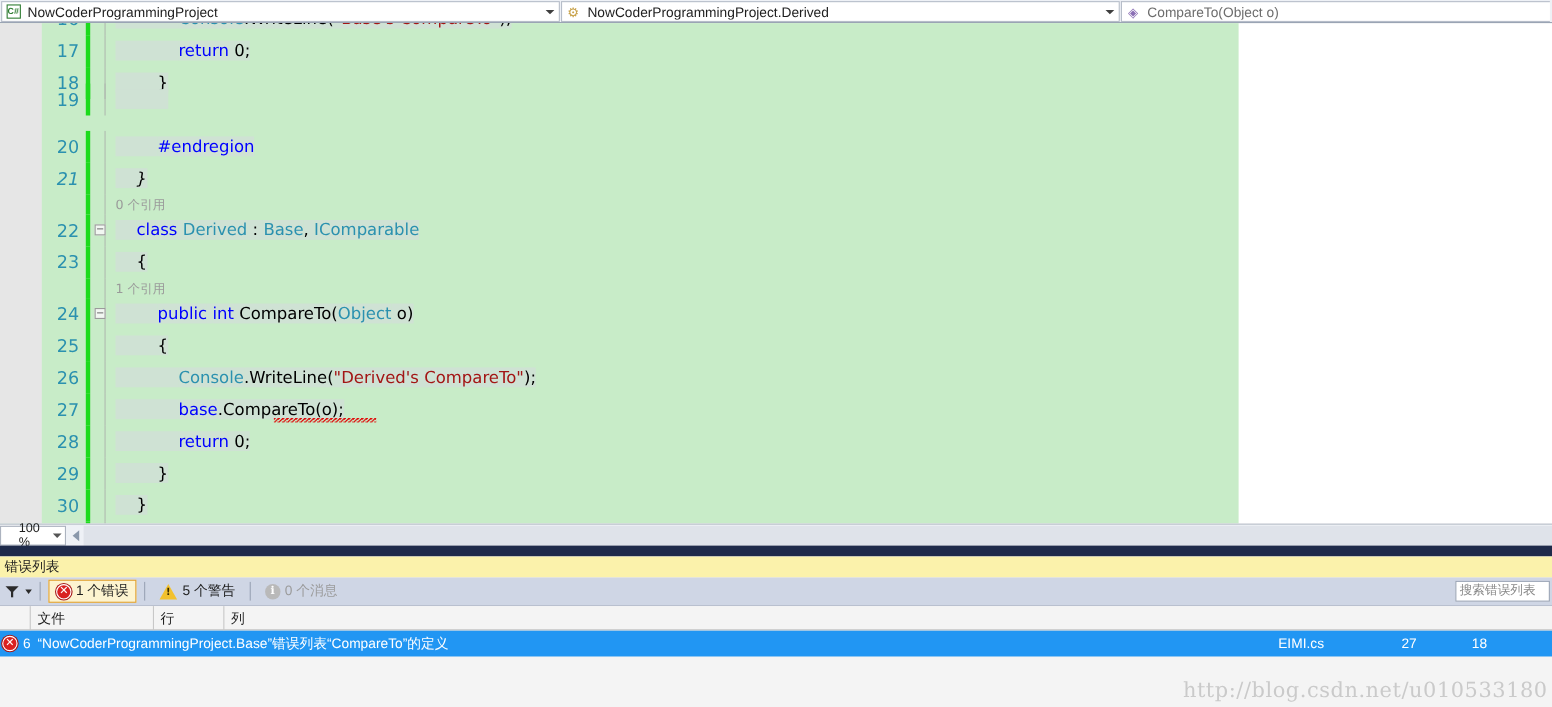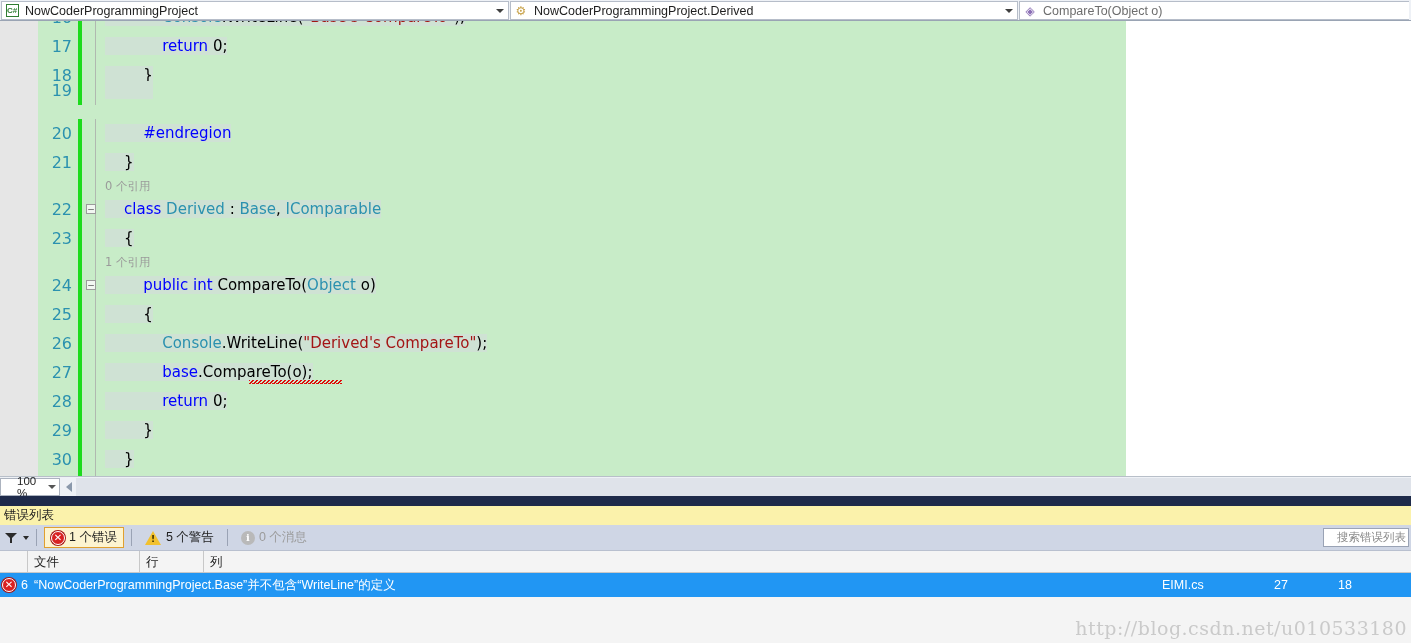--- a/index.html
+++ b/index.html
@@ -264,21 +264,21 @@
     font-size: 10px; font-weight: bold;
     display: flex; align-items: center; justify-content: center;
     margin-right: 4px;
     font-family: "DejaVu Serif", serif;
   }
   .err-search {
     position: absolute; right: 2px; top: 3px;
     width: 86px; height: 19px;
     background: #ffffff; border: 1px solid #9aa3b5;
     font-size: 11.5px; color: #8a8a8a;
-    padding-left: 13px; line-height: 17px;
+    padding-left: 3px; line-height: 17px;
     white-space: nowrap; overflow: hidden;
   }
 
   .err-head {
     height: 22px;
     background: #f4f4f4;
     border-bottom: 1px solid #c8c8c8;
     display: flex; align-items: center;
     font-size: 12.5px; color: #1e1e1e;
     position: relative;
@@ -361,21 +361,21 @@
   </div>
 
   <div class="editor">
     <div class="editor-leftstrip"></div>
     <div class="code-area" id="code-area">
         <div class="ln" style="position: absolute; left: 0px; top: -18px; width: 100%;"><div class="lnum">16</div><div class="changebar"></div><div class="indentline"></div><div class="codetext"><span class="plain sel">            </span><span class="type sel">Console</span><span class="plain sel">.WriteLine(</span><span class="str sel">"Base's CompareTo"</span><span class="plain sel">);</span></div></div>
         <div class="ln" style="position: absolute; left: 0px; top: 11px; width: 100%;"><div class="lnum">17</div><div class="changebar"></div><div class="indentline"></div><div class="codetext"><span class="plain sel">            </span><span class="kw sel">return</span><span class="plain sel"> </span><span class="num sel">0</span><span class="plain sel">;</span></div></div>
         <div class="ln" style="position: absolute; left: 0px; top: 40px; width: 100%;"><div class="lnum">18</div><div class="changebar"></div><div class="indentline"></div><div class="codetext"><span class="plain sel">        }</span></div></div>
         <div class="ln" style="position: absolute; left: 0px; top: 55px; width: 100%; padding-left: 25px;"><div class="lnum">19</div><div class="changebar"></div><div class="indentline"></div><div class="codetext"><span class="sel">          </span></div></div>
         <div class="ln" style="position: absolute; left: 0px; top: 98px; width: 100%;"><div class="lnum">20</div><div class="changebar"></div><div class="indentline"></div><div class="codetext"><span class="plain sel">        </span><span class="pre sel">#endregion</span></div></div>
-        <div class="ln" style="position: absolute; left: 0px; top: 127px; width: 100%;"><div class="lnum">21</div><div class="changebar"></div><div class="indentline"></div><div class="codetext"><span class="plain sel">    }</span></div></div>
+        <div class="ln" style="position: absolute; left: 0px; top: 127px; width: 100%; font-style: italic;"><div class="lnum">21</div><div class="changebar"></div><div class="indentline"></div><div class="codetext"><span class="plain sel">    }</span></div></div>
         <div class="ln" style="position: absolute; left: 0px; top: 156px; height: 18px;"><div class="changebar" style="height: 18px;"></div><div class="indentline" style="height: 18px;"></div><div class="codelens">0 个引用</div></div>
         <div class="ln" style="position: absolute; left: 0px; top: 174px; width: 100%;"><div class="lnum">22</div><div class="changebar"></div><div class="indentline"></div><div class="collapse">−</div><div class="codetext"><span class="plain sel">    </span><span class="kw sel">class</span><span class="plain sel"> </span><span class="type sel">Derived</span><span class="plain sel"> : </span><span class="type sel">Base</span><span class="plain sel">, </span><span class="type sel">IComparable</span></div></div>
         <div class="ln" style="position: absolute; left: 0px; top: 203px; width: 100%;"><div class="lnum">23</div><div class="changebar"></div><div class="indentline"></div><div class="codetext"><span class="plain sel">    {</span></div></div>
         <div class="ln" style="position: absolute; left: 0px; top: 232px; height: 18px;"><div class="changebar" style="height: 18px;"></div><div class="indentline" style="height: 18px;"></div><div class="codelens">1 个引用</div></div>
         <div class="ln" style="position: absolute; left: 0px; top: 250px; width: 100%;"><div class="lnum">24</div><div class="changebar"></div><div class="indentline"></div><div class="collapse">−</div><div class="codetext"><span class="plain sel">        </span><span class="kw sel">public</span><span class="plain sel"> </span><span class="kw sel">int</span><span class="plain sel"> CompareTo(</span><span class="type sel">Object</span><span class="plain sel"> o)</span></div></div>
         <div class="ln" style="position: absolute; left: 0px; top: 279px; width: 100%;"><div class="lnum">25</div><div class="changebar"></div><div class="indentline"></div><div class="codetext"><span class="plain sel">        {</span></div></div>
         <div class="ln" style="position: absolute; left: 0px; top: 308px; width: 100%;"><div class="lnum">26</div><div class="changebar"></div><div class="indentline"></div><div class="codetext"><span class="plain sel">            </span><span class="type sel">Console</span><span class="plain sel">.WriteLine(</span><span class="str sel">"Derived's CompareTo"</span><span class="plain sel">);</span></div></div>
         <div class="ln" style="position: absolute; left: 0px; top: 337px; width: 100%;"><div class="lnum">27</div><div class="changebar"></div><div class="indentline"></div><div class="codetext"><span class="plain sel">            </span><span class="kw sel">base</span><span class="plain sel">.CompareTo(o);</span></div><div class="squiggle" style="left: 248.65px; width: 92.95px;"></div></div>
         <div class="ln" style="position: absolute; left: 0px; top: 366px; width: 100%;"><div class="lnum">28</div><div class="changebar"></div><div class="indentline"></div><div class="codetext"><span class="plain sel">            </span><span class="kw sel">return</span><span class="plain sel"> </span><span class="num sel">0</span><span class="plain sel">;</span></div></div>
         <div class="ln" style="position: absolute; left: 0px; top: 395px; width: 100%;"><div class="lnum">29</div><div class="changebar"></div><div class="indentline"></div><div class="codetext"><span class="plain sel">        }</span></div></div>
@@ -424,21 +424,21 @@
       <span class="hcell h-file">文件</span>
       <span class="hcell h-line">行</span>
       <span class="hcell h-col">列</span>
     </div>
 
     <div class="err-row">
       <span class="rcell r-gutter">
         <span class="ic-error">✕</span>
         <span class="row-num">6</span>
       </span>
-      <span class="rcell r-desc">“NowCoderProgrammingProject.Base”并不包含“WriteLine”的定义</span>
+      <span class="rcell r-desc">“NowCoderProgrammingProject.Base”错误列表“CompareTo”的定义</span>
       <span class="rcell r-file">EIMI.cs</span>
       <span class="rcell r-line">27</span>
       <span class="rcell r-col">18</span>
     </div>
 
     <div class="err-body"></div>
   </div>
 
   <div class="watermark">http://blog.csdn.net/u010533180</div>
 </div>

